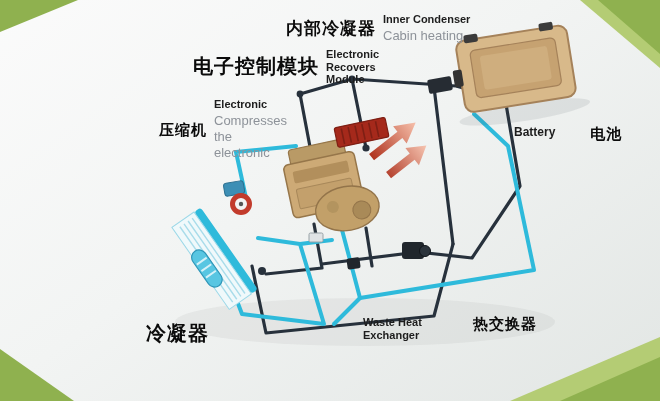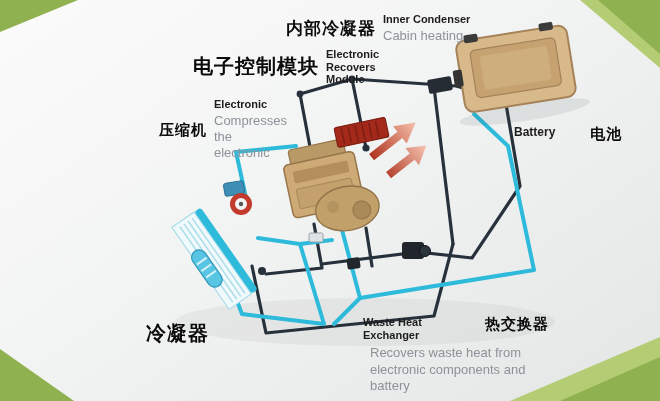--- a/index.html
+++ b/index.html
@@ -40,21 +40,21 @@
   
   .label-group { position: absolute; display: flex; gap: 7px; align-items: center; z-index: 4; }
   .label-group .col { display: flex; flex-direction: column; gap: 2px; }
   .zh { font-weight: 700; color: #0b0b0b; line-height: 1.05; letter-spacing: 1px; white-space: nowrap; }
   .zh.xl { font-size: 17px; }
   .zh.lg { font-size: 20px; margin-left: 28px; }
   .zh.md { font-size: 15px; margin-left: 30px; }
   .en { font-weight: 700; font-size: 11px; color: #1d1d1d; line-height: 1.15; }
   .en.sm { font-size: 12px; }
   .note { font-weight: 400; font-size: 13px; color: #8d9299; line-height: 1.25; }
-  .wh-row { display: flex; gap: 20px; align-items: flex-start; }
+  .wh-row { display: flex; gap: 8px; align-items: flex-start; }
 </style>
 </head>
 <body>
 
 <div class="stage">
 
   <svg width="660" height="401" viewBox="0 0 660 401">
     <defs>
       <linearGradient id="hotGrad" x1="0%" y1="0%" x2="100%" y2="0%">
         <stop offset="0%" style="stop-color: var(--hot-flow-start, #b0341f)"></stop>
@@ -188,16 +188,15 @@
 
   <div class="label-group" style="left:118px; top:323px;">
     <span class="zh lg">冷凝器</span>
   </div>
 
   <div class="label-group" style="left:363px; top:316px; flex-direction:column; gap:4px;">
     <div class="wh-row">
       <span class="en" style="width:72px;">Waste Heat Exchanger</span>
       <span class="zh md">热交换器</span>
     </div>
-    <span class="note" style="width:172px;">Recovers waste heat from electronic components and battery</span>
   </div>
 
 </div>
 
 </body></html>

